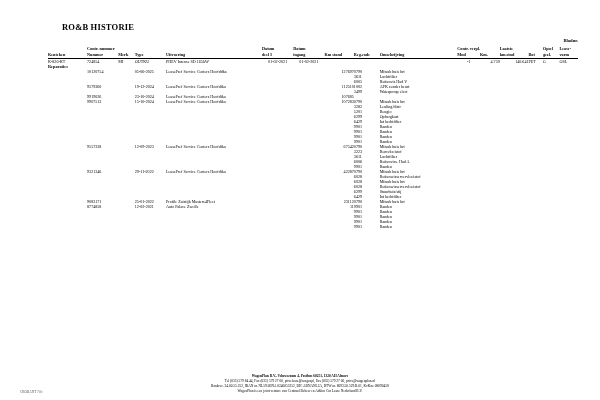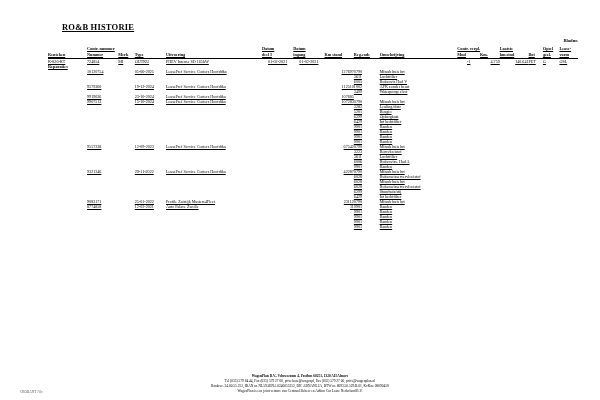--- a/index.html
+++ b/index.html
@@ -13,21 +13,20 @@
     font-family: "Liberation Serif", serif;
     color: #000000;
     overflow: hidden;
   }
   .page {
     position: relative;
     width: 600px;
     height: 400px;
     box-sizing: border-box;
     padding: 18px 22px 8px 48px;
-    text-decoration: underline;
   }
   .doc-title {
     font-size: 8.5px;
     font-weight: bold;
     letter-spacing: 0.2px;
     margin: 4px 0 0 14px;
   }
   .blad {
     position: absolute;
     right: 22px;

